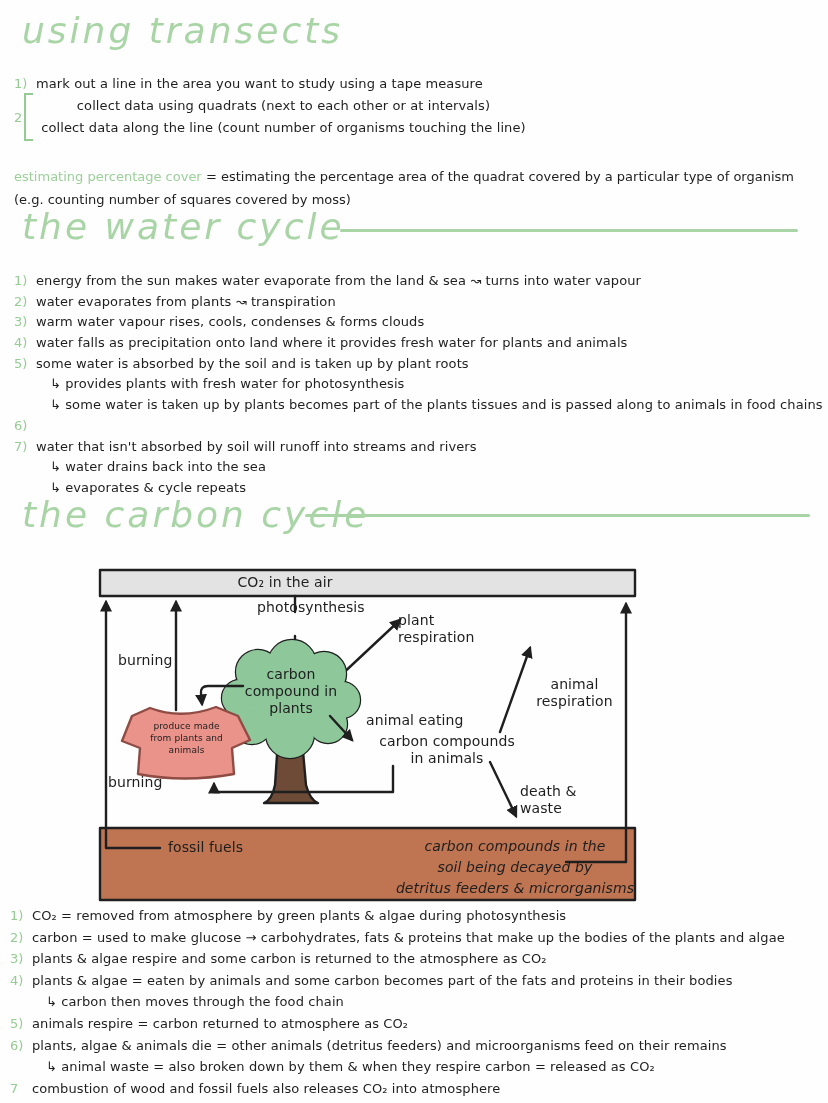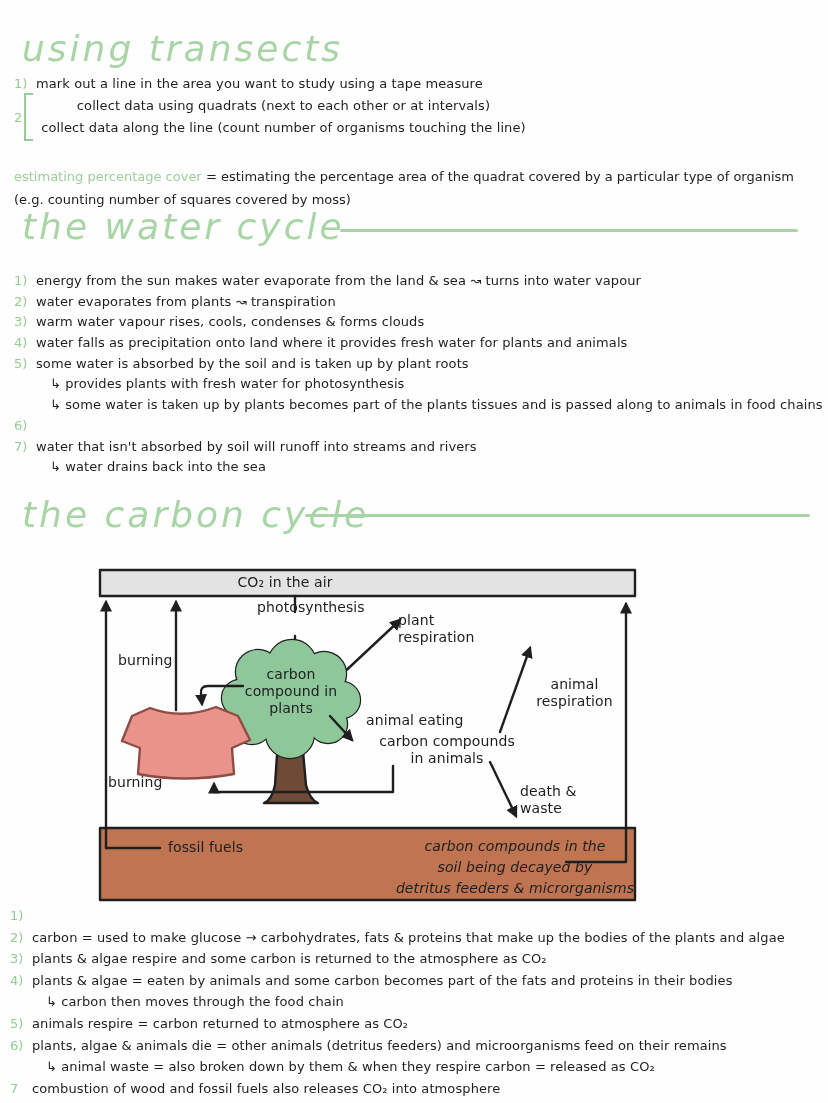--- a/index.html
+++ b/index.html
@@ -38,21 +38,21 @@
   .diagram svg { position:absolute; left:0; top:0; }
   .dlabel { position:absolute; font-size:14px; line-height:17px;
     white-space:pre-line; letter-spacing:0.1px; }
   .center { text-align:center; }
 </style>
 </head>
 <body>
 
 <div class="page">
 
-  <div class="title" style="left:22px; top:28px;">using transects</div>
+  <div class="title" style="left:22px; top:10px;">using transects</div>
 
   <div class="list" style="left:14px; top:76px;">
     <div class="row">
       <span class="num">1)</span>
       <span class="txt">mark out a line in the area you want to study using a tape measure</span>
     </div>
     <div class="bracket-item">
       <span class="bracket-num">2</span>
       <div class="bracket-mark"></div>
       <div class="bracket-lines">
@@ -101,20 +101,24 @@
         <span class="num">6)</span>
       </div>
     <div class="row wrow">
         <span class="num">7)</span>
         <span class="txt">water that isn't absorbed by soil will runoff into streams and rivers</span>
       </div>
     <div class="row wrow sub">
         <span class="num"></span>
         <span class="txt">↳ water drains back into the sea</span>
       </div>
+    <div class="row wrow sub">
+        <span class="num"></span>
+        <span class="txt">↳ evaporates &amp; cycle repeats</span>
+      </div>
   </div>
 
   <div class="title" style="left:22px; top:494px;">the carbon cycle</div>
   <div class="hline" style="left:305px; top:514px; width:505px;"></div>
 
   <div class="diagram">
     <svg width="828" height="345" viewBox="0 0 828 345">
       <defs>
         <marker id="ah" markerUnits="userSpaceOnUse" markerWidth="12" markerHeight="12" viewBox="0 0 10 10" refX="8" refY="5" orient="auto-start-reverse">
           <path d="M0,0 L10,5 L0,10 Z" fill="#1f1f1f"></path>
@@ -178,37 +182,41 @@
     </svg>
 
     <div class="dlabel center" style="left:170px; top:14px; width:230px;">CO₂ in the air</div>
     <div class="dlabel" style="left:248px; top:39px;margin-left:9px;">photosynthesis</div>
     <div class="dlabel" style="left:398px; top:52px;">plant
 respiration</div>
     <div class="dlabel" style="left:118px; top:92px;">burning</div>
     <div class="dlabel center" style="left:232px; top:106px; width:118px;">carbon
 compound in
 plants</div>
+    <div class="dlabel center" style="left:134px; top:160px; width:105px; font-size:9px; line-height:12px;">produce made
+from plants and
+animals</div>
     <div class="dlabel" style="left:366px; top:152px;">animal eating</div>
     <div class="dlabel center" style="left:352px; top:173px; width:190px;">carbon compounds
 in animals</div>
     <div class="dlabel center" style="left:512px; top:116px; width:125px;">animal
 respiration</div>
     <div class="dlabel" style="left:520px; top:212px;margin-top:11px;">death &amp;
 waste</div>
     <div class="dlabel" style="left:108px; top:214px;">burning</div>
     <div class="dlabel" style="left:168px; top:279px;">fossil fuels</div>
     <div class="dlabel center" style="left:395px; top:276px; width:240px; line-height:21px;font-style:italic;">carbon compounds in the
 soil being decayed by
 detritus feeders &amp; microrganisms</div>
   </div>
 
   <div class="list" style="left:10px; top:908px;">
     <div class="row crow">
         <span class="num">1)</span>
+        <span class="txt">CO₂ = removed from atmosphere by green plants &amp; algae during photosynthesis</span>
       </div>
     <div class="row crow">
         <span class="num">2)</span>
         <span class="txt">carbon = used to make glucose → carbohydrates, fats &amp; proteins that make up the bodies of the plants and algae</span>
       </div>
     <div class="row crow">
         <span class="num">3)</span>
         <span class="txt">plants &amp; algae respire and some carbon is returned to the atmosphere as CO₂</span>
       </div>
     <div class="row crow">

